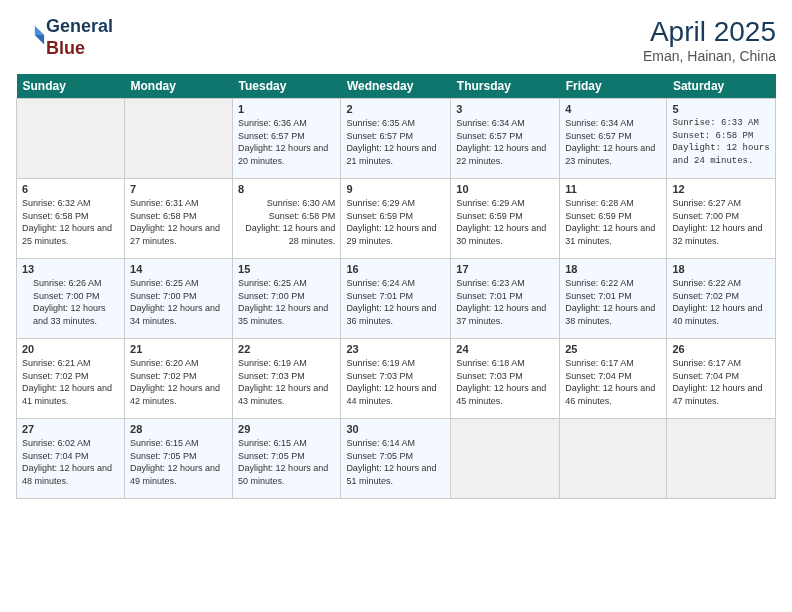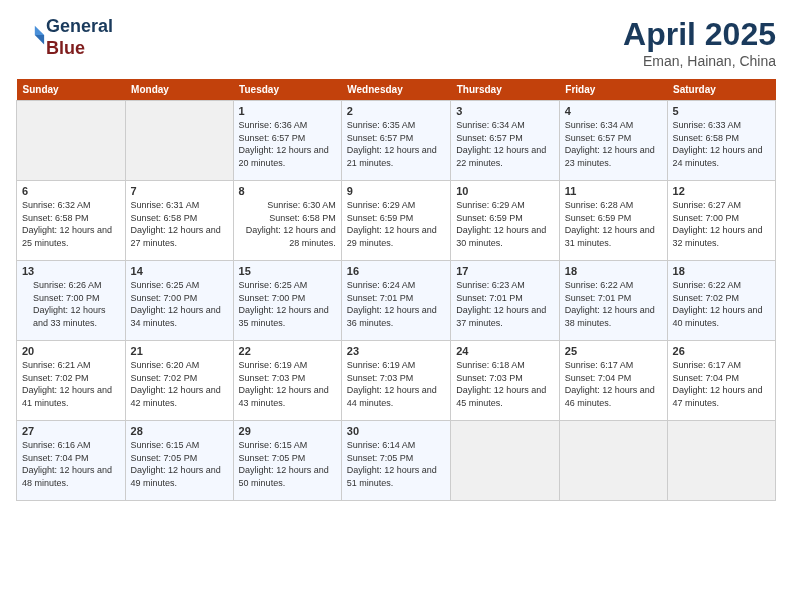--- a/index.html
+++ b/index.html
@@ -37,39 +37,39 @@
     }
     .logo-icon {
       width: 28px;
       height: 28px;
       margin-left: 2px;
     }
     .title-block {
       text-align: right;
     }
     .month-year {
-      font-size: 32px;
-      font-weight: bold;
+      font-size: 28px;
+      font-weight: normal;
       color: #1a3a5c;
     }
     .location {
       font-size: 14px;
       color: #555;
     }
     table {
       width: 100%;
       border-collapse: collapse;
       font-size: 9.5px;
     }
     thead tr th {
-      background: #c2410c;
+      background: #0f766e;
       color: #fff;
       text-align: left;
       padding: 5px 6px;
-      font-size: 10px;
+      font-size: 12px;
       font-weight: bold;
     }
     tbody tr td {
       border: 1px solid #ccc;
       vertical-align: top;
       padding: 4px 5px;
       width: 113px;
       height: 80px;
       color: #333;
       font-size: 9px;
@@ -153,21 +153,21 @@
 Daylight: 12 hours and 22 minutes.</div>
           </td>
           <td>
             <div class="day-number">4</div>
             <div class="day-info" style="white-space: pre-line;">Sunrise: 6:34 AM
 Sunset: 6:57 PM
 Daylight: 12 hours and 23 minutes.</div>
           </td>
           <td>
             <div class="day-number">5</div>
-            <div class="day-info" style="white-space: pre-line;">Sunrise: 6:33 AM
+            <div class="day-info" style="white-space: pre-line; font-family: Liberation Mono, monospace;">Sunrise: 6:33 AM
 Sunset: 6:58 PM
 Daylight: 12 hours and 24 minutes.</div>
           </td>
         </tr>
         <tr>
           <td>
             <div class="day-number">6</div>
             <div class="day-info" style="white-space: pre-line;">Sunrise: 6:32 AM
 Sunset: 6:58 PM
 Daylight: 12 hours and 25 minutes.</div>
@@ -293,21 +293,21 @@
           <td>
             <div class="day-number">26</div>
             <div class="day-info" style="white-space: pre-line;">Sunrise: 6:17 AM
 Sunset: 7:04 PM
 Daylight: 12 hours and 47 minutes.</div>
           </td>
         </tr>
         <tr>
           <td>
             <div class="day-number">27</div>
-            <div class="day-info" style="white-space: pre-line;">Sunrise: 6:16 AM
+            <div class="day-info" style="white-space: pre-line;">Sunrise: 6:02 AM
 Sunset: 7:04 PM
 Daylight: 12 hours and 48 minutes.</div>
           </td>
           <td>
             <div class="day-number">28</div>
             <div class="day-info" style="white-space: pre-line;">Sunrise: 6:15 AM
 Sunset: 7:05 PM
 Daylight: 12 hours and 49 minutes.</div>
           </td>
           <td>

